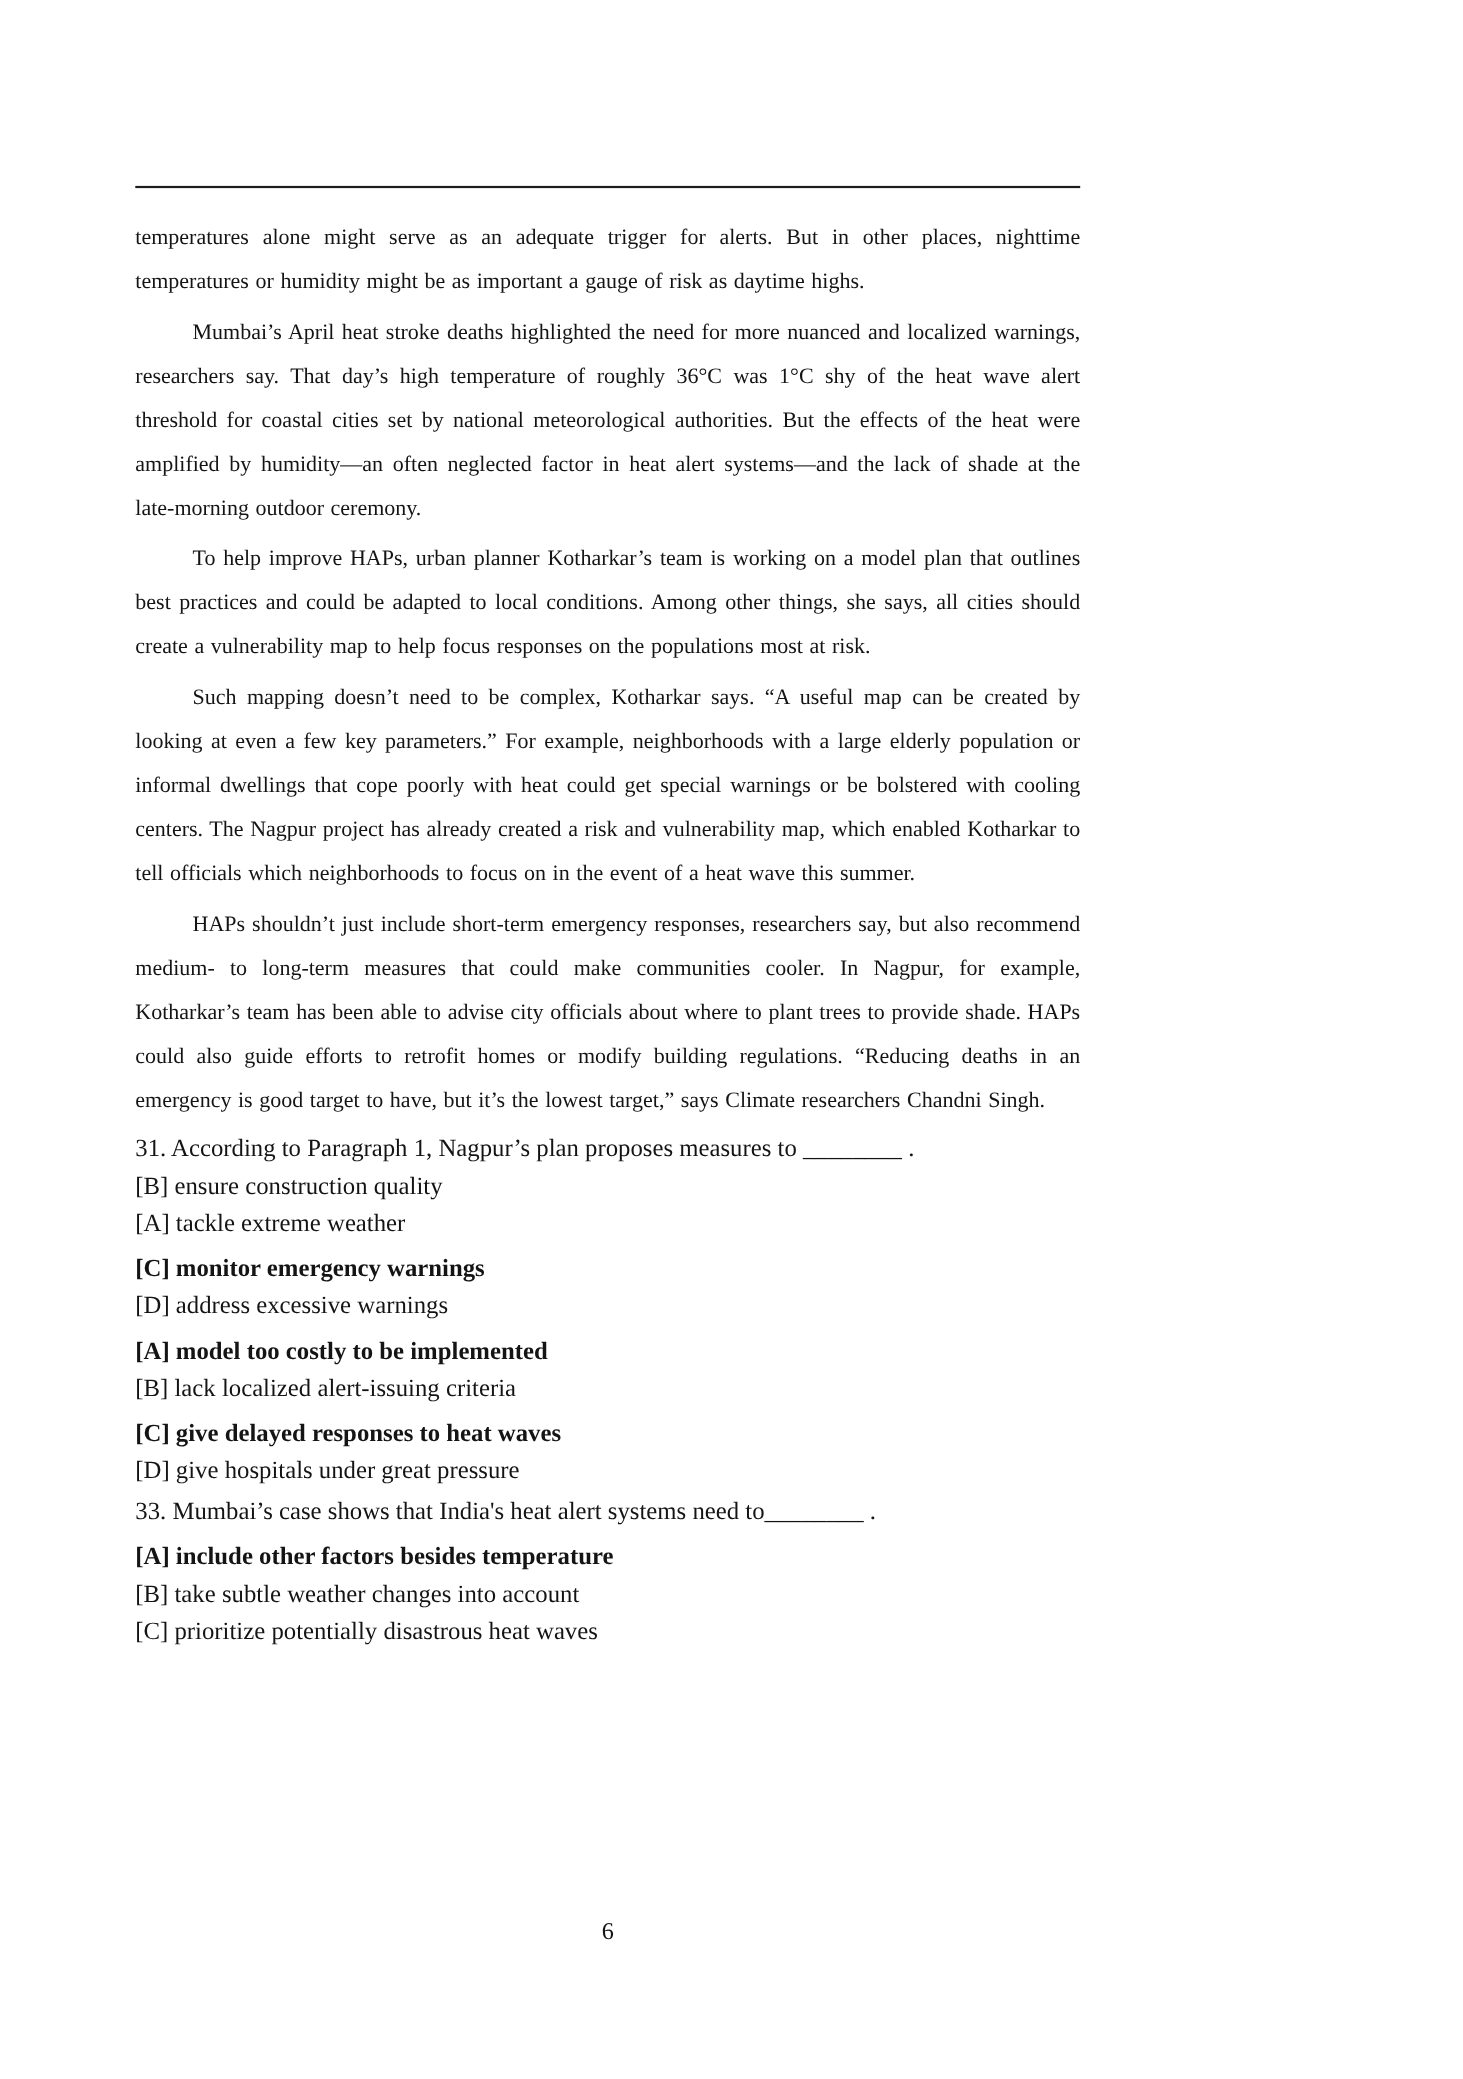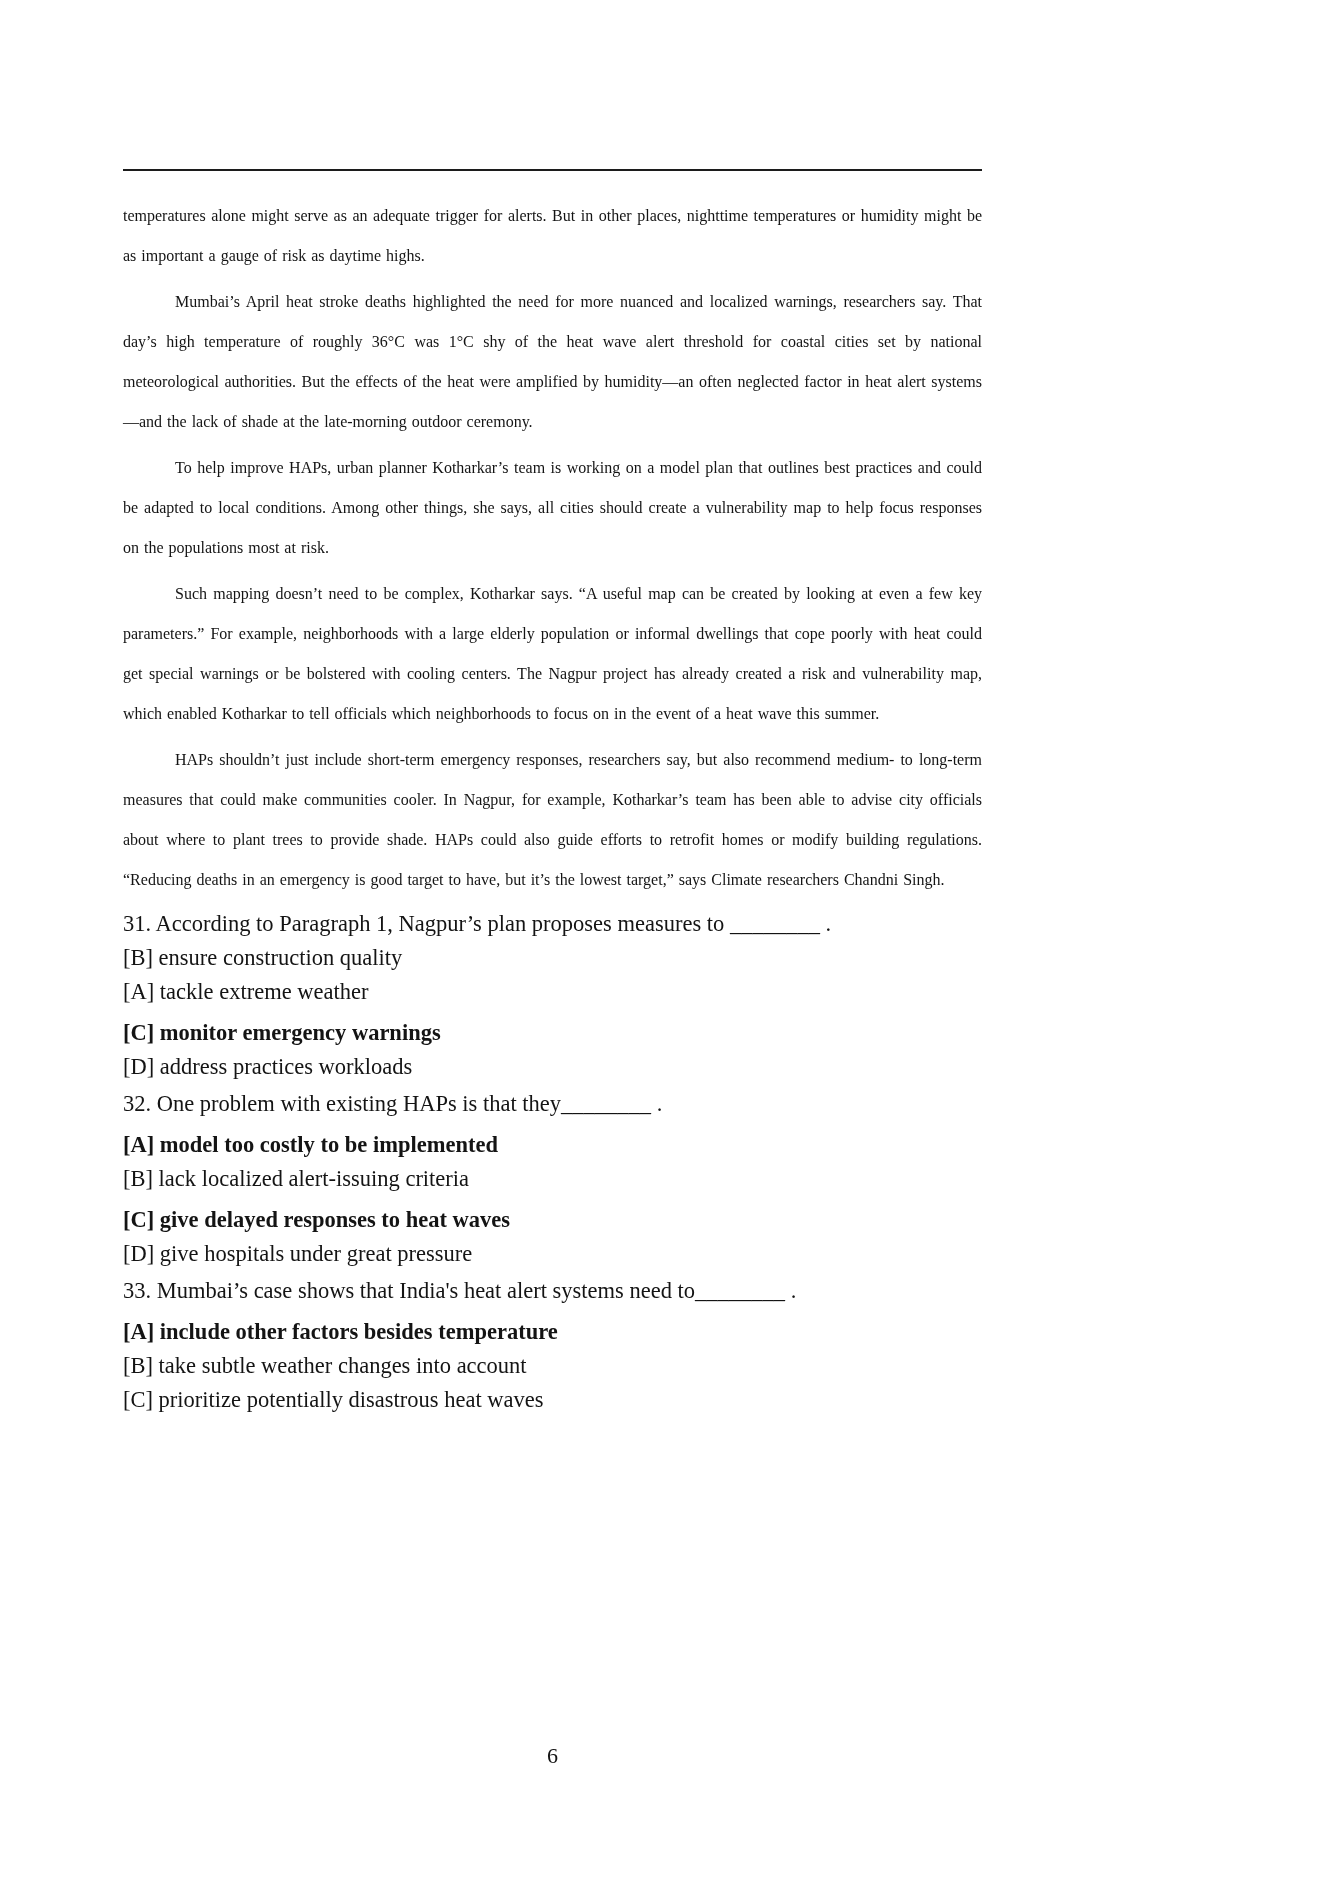--- a/index.html
+++ b/index.html
@@ -26,21 +26,21 @@
     width: 859px;
     border-top: 2px solid #1c1c1c;
   }
   .content {
     position: absolute;
     top: 196px;
     left: 123px;
     width: 859px;
   }
   .para {
-    font-size: 16px;
+    font-size: 20px;
     line-height: 40px;
     text-align: justify;
     text-indent: 52px;
     margin-bottom: 6px;
     word-spacing: 1px;
   }
   .para.no-indent { text-indent: 0; }
   .question { margin-top: 2px; }
   .q-stem {
     font-size: 22.5px;
@@ -79,25 +79,24 @@
 
     <p class="para">Such mapping doesn’t need to be complex, Kotharkar says. “A useful map can be created by looking at even a few key parameters.” For example, neighborhoods with a large elderly population or informal dwellings that cope poorly with heat could get special warnings or be bolstered with cooling centers. The Nagpur project has already created a risk and vulnerability map, which enabled Kotharkar to tell officials which neighborhoods to focus on in the event of a heat wave this summer.</p>
 
     <p class="para">HAPs shouldn’t just include short-term emergency responses, researchers say, but also recommend medium- to long-term measures that could make communities cooler. In Nagpur, for example, Kotharkar’s team has been able to advise city officials about where to plant trees to provide shade. HAPs could also guide efforts to retrofit homes or modify building regulations. “Reducing deaths in an emergency is good target to have, but it’s the lowest target,” says Climate researchers Chandni Singh.</p>
 
     <div class="question">
       <p class="q-stem">31. According to Paragraph 1, Nagpur’s plan proposes measures to ________ .</p>
       <p class="q-option">[B] ensure construction quality</p>
       <p class="q-option">[A] tackle extreme weather</p>
       <p class="q-option gap-above">[C] monitor emergency warnings</p>
-      <p class="q-option">[D] address practices workloads</p>
+      <p class="q-option">[D] address excessive warnings</p>
     </div>
 
     <div class="question">
-      <p class="q-stem">32. One problem with existing HAPs is that they________ .</p>
       <p class="q-option gap-above">[A] model too costly to be implemented</p>
       <p class="q-option">[B] lack localized alert-issuing criteria</p>
       <p class="q-option gap-above">[C] give delayed responses to heat waves</p>
       <p class="q-option">[D] give hospitals under great pressure</p>
     </div>
 
     <div class="question">
       <p class="q-stem">33. Mumbai’s case shows that India's heat alert systems need to________ .</p>
       <p class="q-option gap-above">[A] include other factors besides temperature</p>
       <p class="q-option">[B] take subtle weather changes into account</p>

